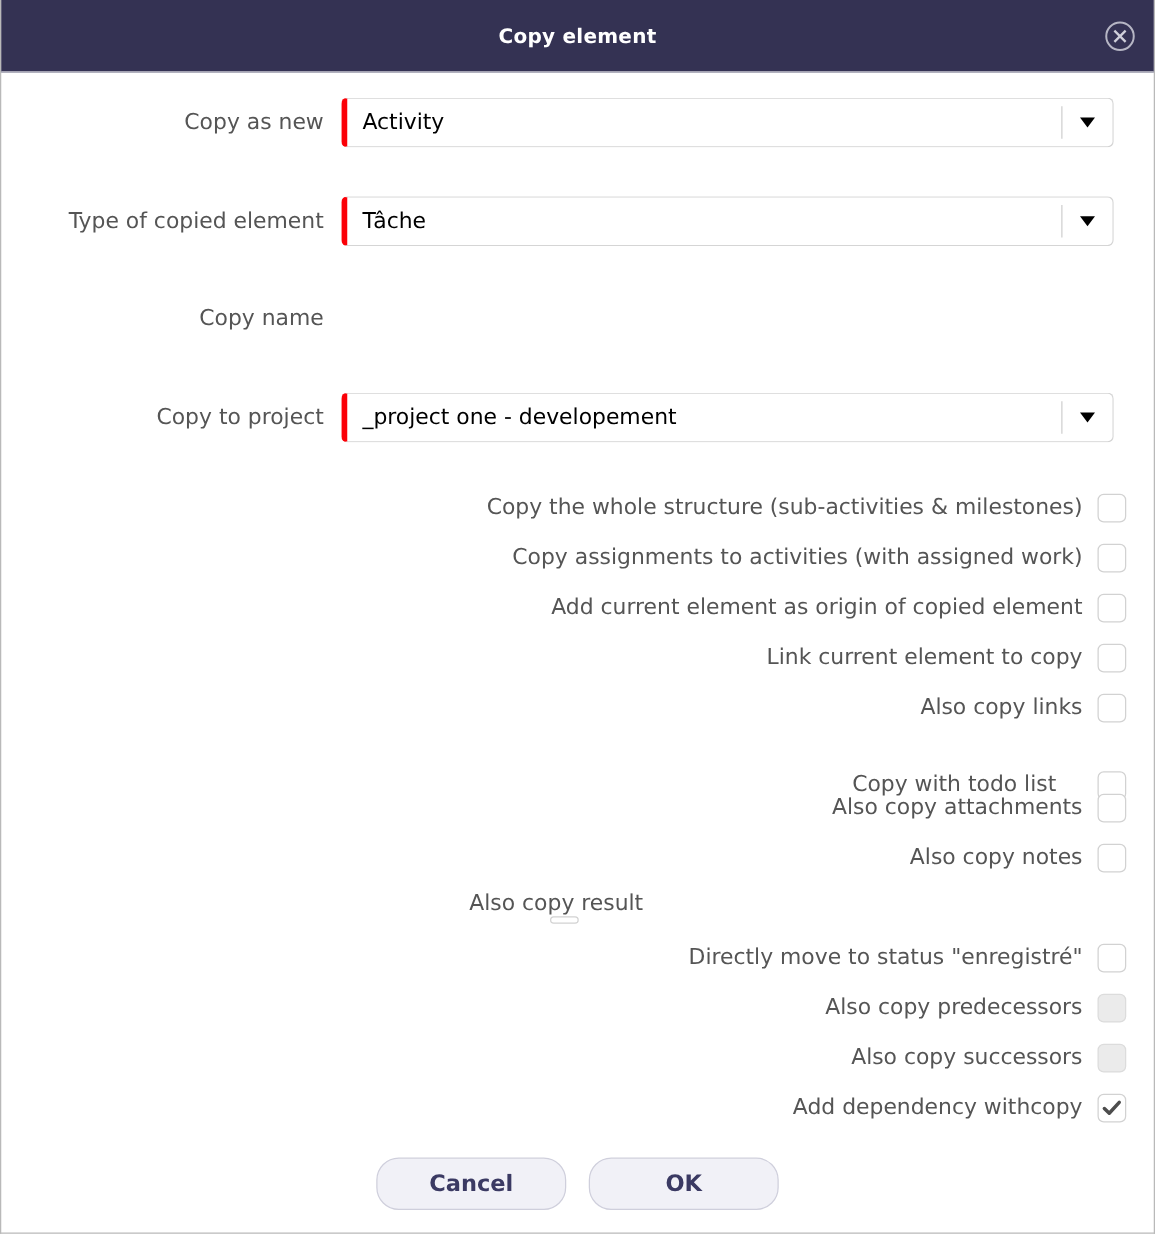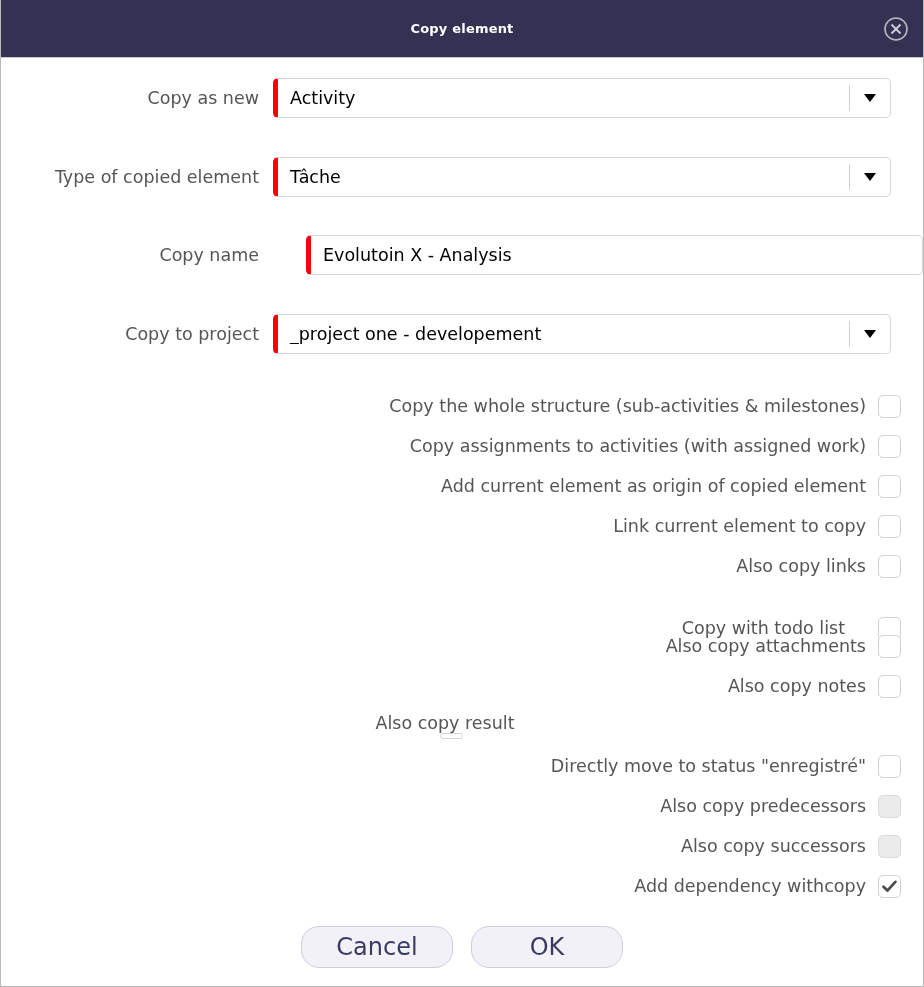--- a/index.html
+++ b/index.html
@@ -33,21 +33,21 @@
     min-height: 58px;
     background: #343253;
     display: flex;
     align-items: center;
     justify-content: center;
     position: relative;
     border-bottom: 1px solid #c9c9d4;
   }
   .titlebar-text {
     color: #ffffff;
-    font-size: 13px;
+    font-size: 16px;
     font-weight: bold;
     letter-spacing: 0.2px;
     font-family: "DejaVu Sans", sans-serif;
   }
   .close-btn {
     position: absolute;
     right: 10px;
     top: 50%;
     transform: translateY(-50%);
     width: 34px;
@@ -181,26 +181,27 @@
     justify-content: center;
     gap: 18px;
   }
   .btn {
     width: 152px;
     height: 42px;
     background: #f1f1f7;
     border: 1px solid #cfcfdc;
     border-radius: 18px;
     color: #3b3a63;
-    font-size: 24px;
+    font-size: 18px;
     font-family: "DejaVu Sans", sans-serif;
     cursor: pointer;
     display: flex;
     align-items: center;
     justify-content: center;
+    font-weight: bold;
   }
 </style>
 </head>
 <body>
 
 <div class="dialog">
 
   <div class="titlebar">
     <div class="titlebar-text">Copy element</div>
     <div class="close-btn">
@@ -231,23 +232,20 @@
         <div class="field-value">Tâche</div>
         <div class="dd-sep"></div>
         <div class="dd-arrow">
             <span></span>
           </div>
       </div>
     </div>
 
     <div class="field-row" style="top:177px;gap:33px;">
       <div class="field-label">Copy name</div>
-      <div class="field-control">
-        <div class="field-value">Evolutoin X - Analysis</div>
-      </div>
     </div>
 
     <div class="field-row" style="top:256px;">
       <div class="field-label">Copy to project</div>
       <div class="field-control">
         <div class="field-value">_project one - developement</div>
         <div class="dd-sep"></div>
         <div class="dd-arrow">
             <span></span>
           </div>

